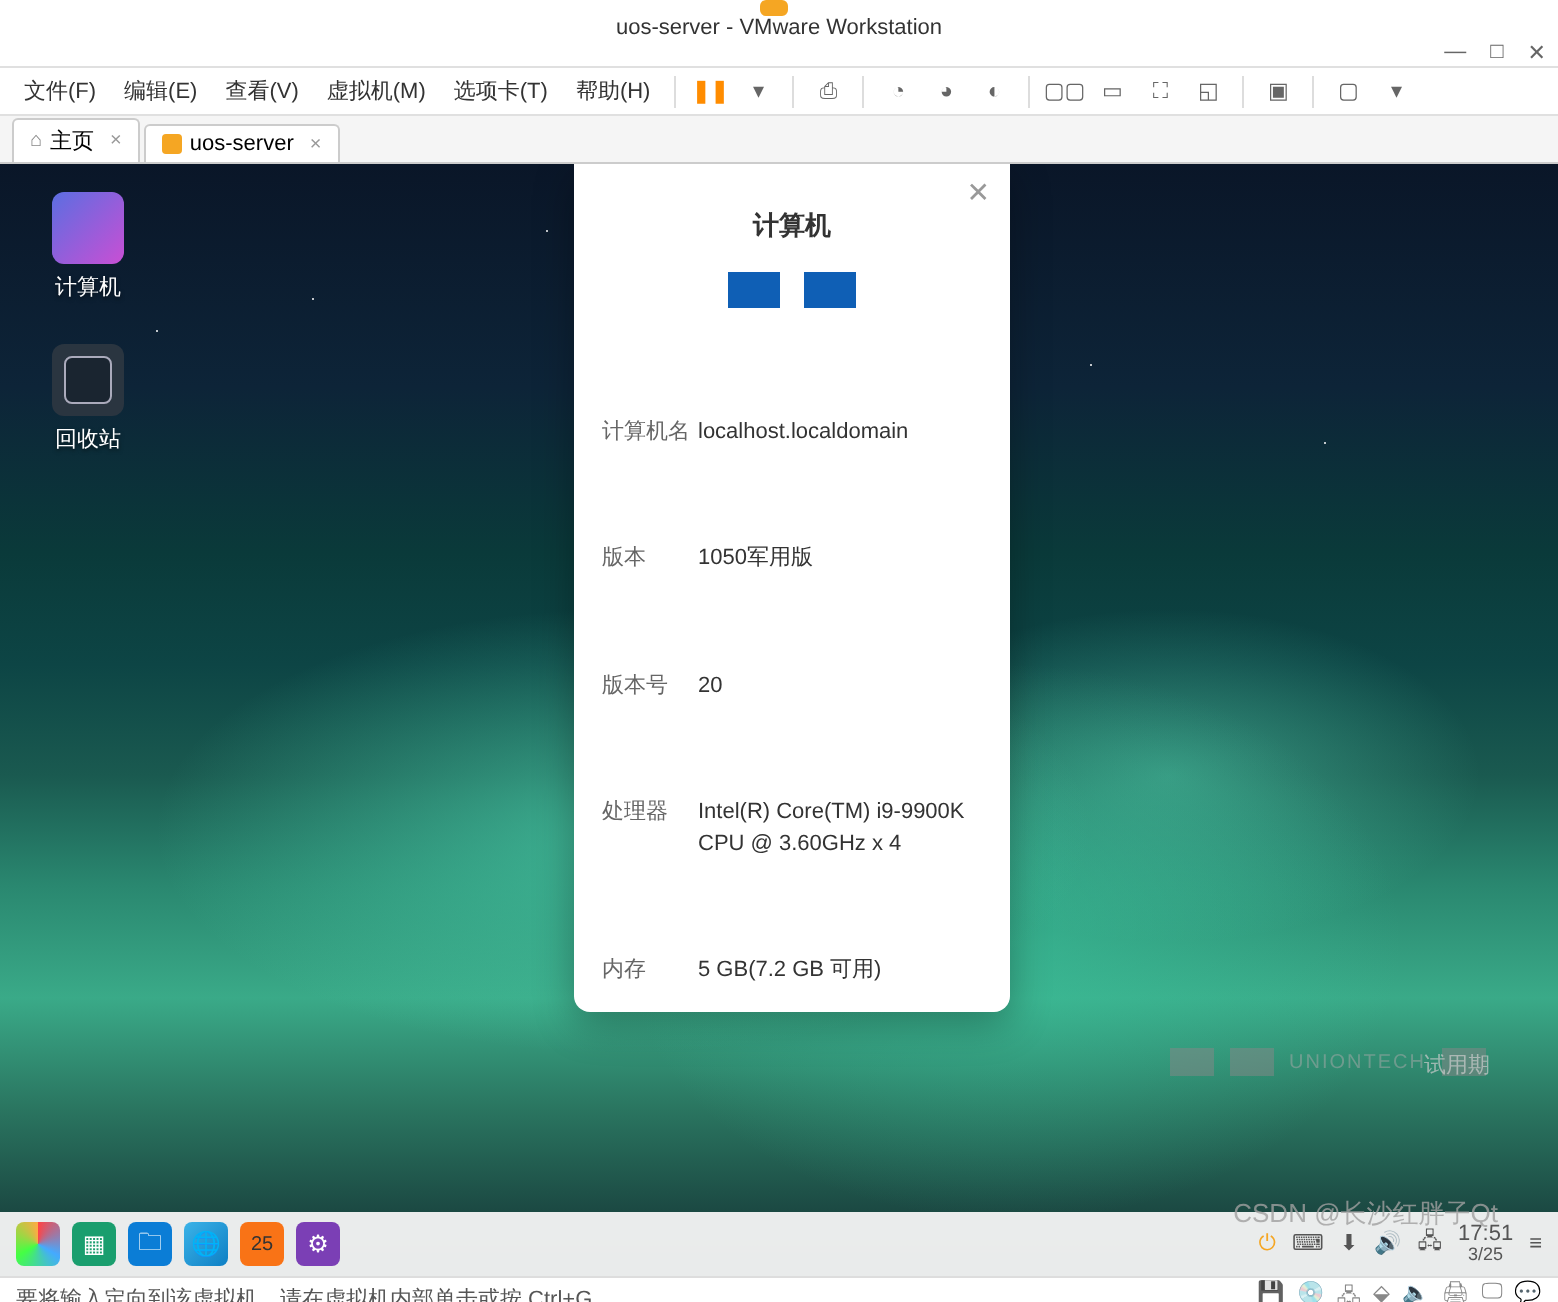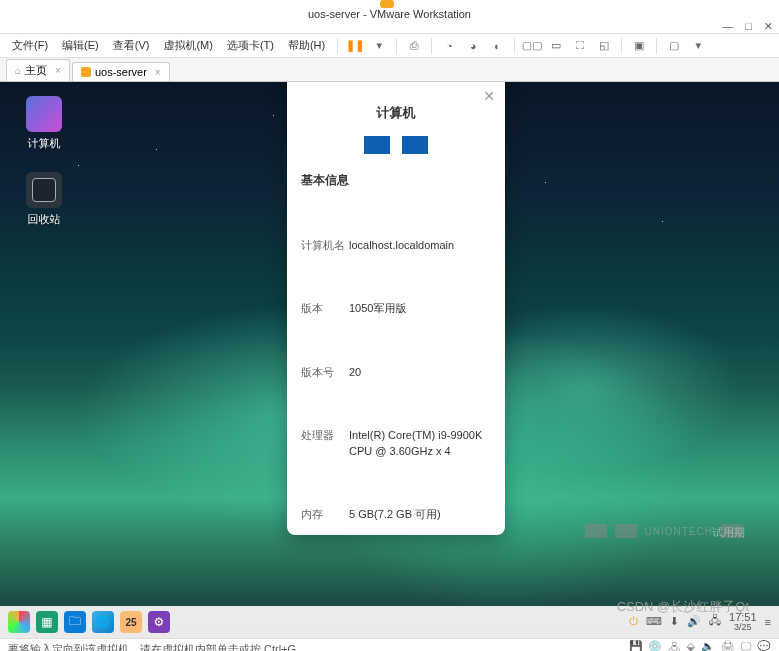--- a/index.html
+++ b/index.html
@@ -146,21 +146,20 @@
   </div>
 
   <div class="dialog">
     <span class="dlg-close">✕</span>
     <div class="dlg-title">计算机</div>
     <div class="logo-row">
       <div class="logo-blk"></div>
         <div class="logo-blk" style="background:#fff;width:4px"></div>
         <div class="logo-blk"></div>
     </div>
-    <div class="section-title">基本信息</div>
     <div class="row">
         <span class="k">计算机名</span>
         <span class="v">localhost.localdomain</span>
       </div>
     <div class="row">
         <span class="k">版本</span>
         <span class="v">1050军用版</span>
       </div>
     <div class="row">
         <span class="k">版本号</span>
@@ -182,21 +181,21 @@
     <span class="wm-text">UNIONTECH</span>
     <div class="wm-blk"></div>
   </div>
   <div class="trial">试用期</div>
 
   <div class="taskbar">
     <div class="tb-app" style="background:conic-gradient(#f44,#4af,#4f4,#fa4)"></div>
     <div class="tb-app" style="background:#1a9e6e;color:#fff">▦</div>
     <div class="tb-app" style="background:#0b7dd6;color:#fff">🗀</div>
     <div class="tb-app" style="background:linear-gradient(135deg,#3bb3e8,#0e7fc4)">🌐</div>
-    <div class="tb-app" style="background:#fdba74;color:#333;font-size:10px;font-weight:bold">25</div>
+    <div class="tb-app" style="background:#f97316;color:#333;font-size:10px;font-weight:normal">25</div>
     <div class="tb-app" style="background:#7b3fb5;color:#fff">⚙</div>
     <div class="spacer"></div>
     <div class="tray">
       <span style="color:#f5a623">⏻</span>
       <span>⌨</span>
       <span>⬇</span>
       <span>🔊</span>
       <span>🖧</span>
       <div class="clock">
         <div>17:51</div>

